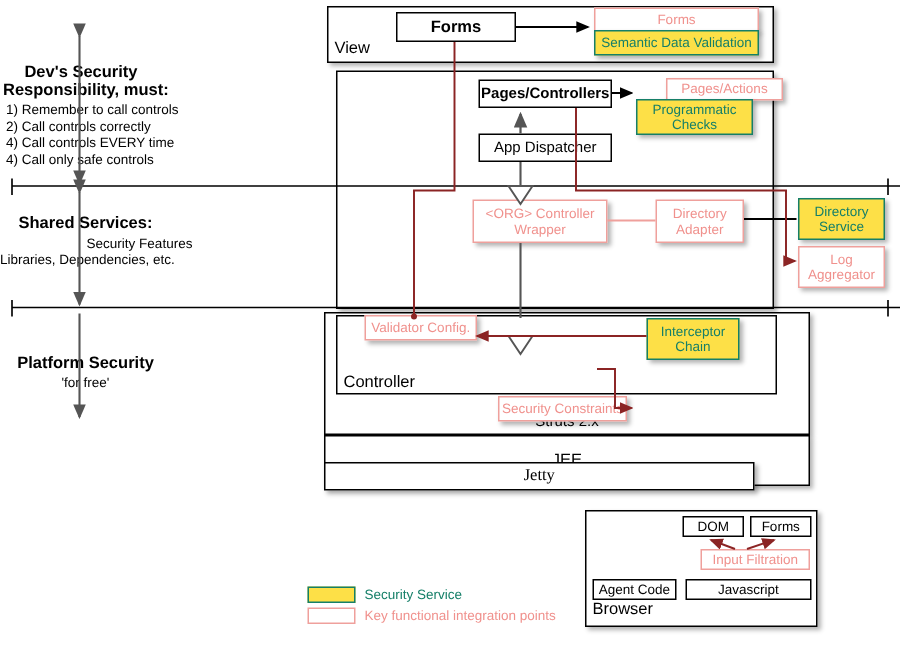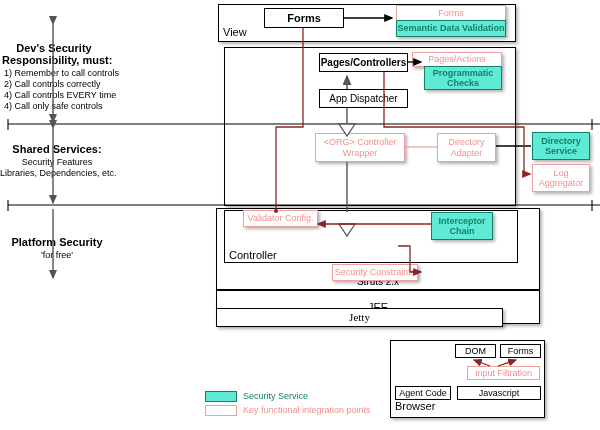--- a/index.html
+++ b/index.html
@@ -3,21 +3,21 @@
 <meta charset="utf-8">
 <style>
   html,body{margin:0;padding:0;background:#ffffff;}
   body{width:600px;height:430px;overflow:hidden;
        font-family:"Liberation Sans","DejaVu Sans",sans-serif;}
   #stage{position:relative;width:600px;height:430px;}
   .box{position:absolute;box-sizing:border-box;display:flex;align-items:center;
        justify-content:center;text-align:center;line-height:1.12;}
   .blk{border:1.3px solid #000;background:#fff;color:#000;}
   .blkshadow{box-shadow:2px 2px 3px rgba(0,0,0,.30);}
-  .teal{border:1.4px solid #157f68;background:#5eead4;color:#157f68;font-weight:bold;}
+  .teal{border:1.4px solid #157f68;background:#fde047;color:#157f68;}
   .red{border:1.3px solid #efa09c;background:#fff;color:#f0918d;}
   .lbl{position:absolute;color:#000;white-space:nowrap;}
   .lbl.center{text-align:center;}
   svg.ov{position:absolute;left:0;top:0;width:600px;height:430px;overflow:visible;}
   .t9{font-size:9px;}
   .t10{font-size:10px;}
   .t11{font-size:11px;}
   .b{font-weight:bold;}
 </style>
 </head>
@@ -26,21 +26,21 @@
 <div id="stage">
 
   <div class="lbl center t11 b" style="left:2px;top:42px;width:104px;">Dev's Security</div>
   <div class="lbl center t11 b" style="left:2px;top:54px;width:104px;">Responsibility, must:</div>
   <div class="lbl t9" style="left:4px;top:68px;">1) Remember to call controls</div>
   <div class="lbl t9" style="left:4px;top:79px;">2) Call controls correctly</div>
   <div class="lbl t9" style="left:4px;top:90px;">4) Call controls EVERY time</div>
   <div class="lbl t9" style="left:4px;top:101px;">4) Call only safe controls</div>
 
   <div class="lbl center t11 b" style="left:0px;top:143px;width:114px;">Shared Services:</div>
-  <div class="lbl center t9" style="left:0px;top:157px;width:114px;">Security Features</div>
+  <div class="lbl center t9" style="left:0px;top:157px;width:114px;padding-left:36px;">Security Features</div>
   <div class="lbl center t9" style="left:0px;top:168px;width:114px;">Libraries, Dependencies, etc.</div>
 
   <div class="lbl center t11 b" style="left:0px;top:236px;width:114px;">Platform Security</div>
   <div class="lbl center t9" style="left:0px;top:250px;width:114px;">'for free'</div>
 
   <div class="box blk blkshadow" style="left:218px;top:4px;width:298px;height:38px;"></div>
   <div class="lbl t11" style="left:223px;top:26px;">View</div>
 
   <div class="box blk t11 b" style="left:264px;top:8px;width:80px;height:20px;">
     <span>Forms</span>
@@ -56,21 +56,21 @@
   <div class="box blk blkshadow" style="left:224px;top:47px;width:292px;height:159px;"></div>
 
   <div class="box blk t10 b" style="left:319px;top:53px;width:89px;height:19px;align-items:center;">
     <span>Pages/Controllers</span>
   </div>
 
   <div class="box blk t10" style="left:319px;top:89px;width:89px;height:19px;">
     <span>App  Dispatcher</span>
   </div>
 
-  <div class="box red t9 blkshadow" style="left:412px;top:52px;width:90px;height:15px;text-align:center;">
+  <div class="box red t9 blkshadow" style="left:444px;top:52px;width:78px;height:15px;text-align:center;">
     <span>Pages/Actions</span>
   </div>
   <div class="box teal t9 blkshadow" style="left:424px;top:66px;width:78px;height:24px;flex-direction:column;">
     <span>Programmatic</span>
     <span>Checks</span>
   </div>
 
   <div class="box red t9 blkshadow" style="left:315px;top:133px;width:90px;height:29px;flex-direction:column;">
     <span>&lt;ORG&gt; Controller</span>
     <span>Wrapper</span>

